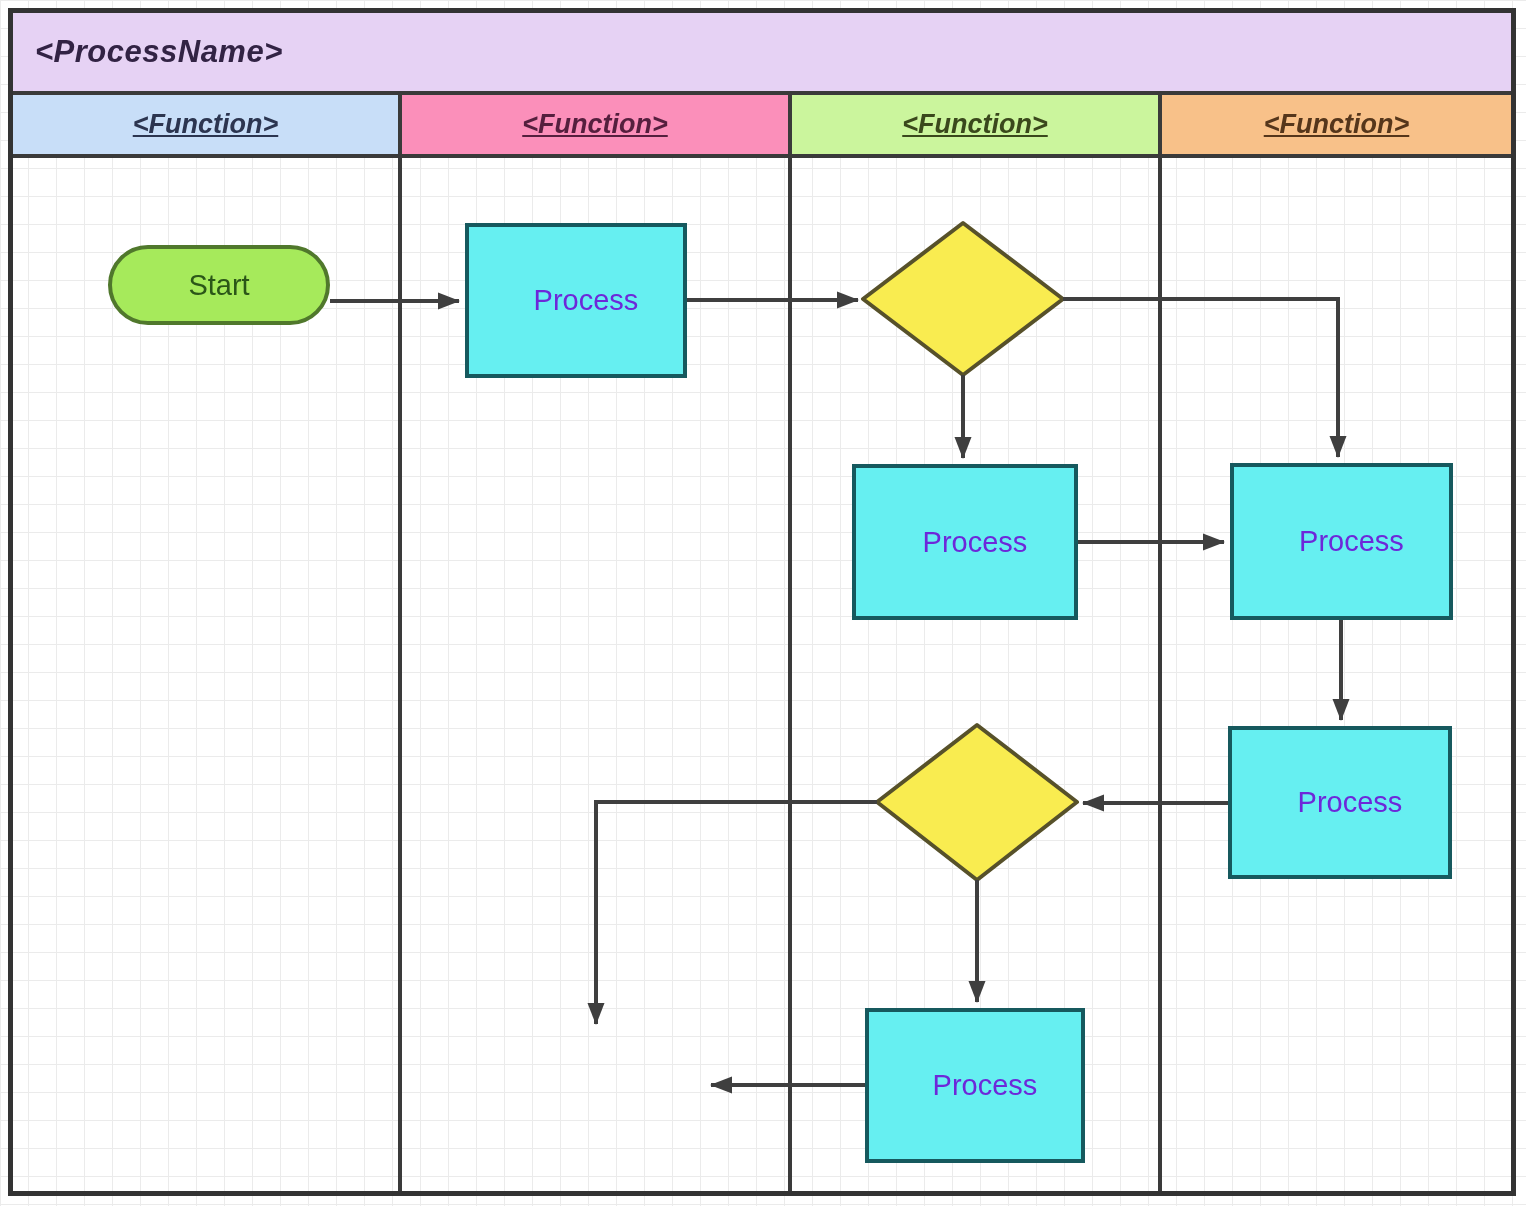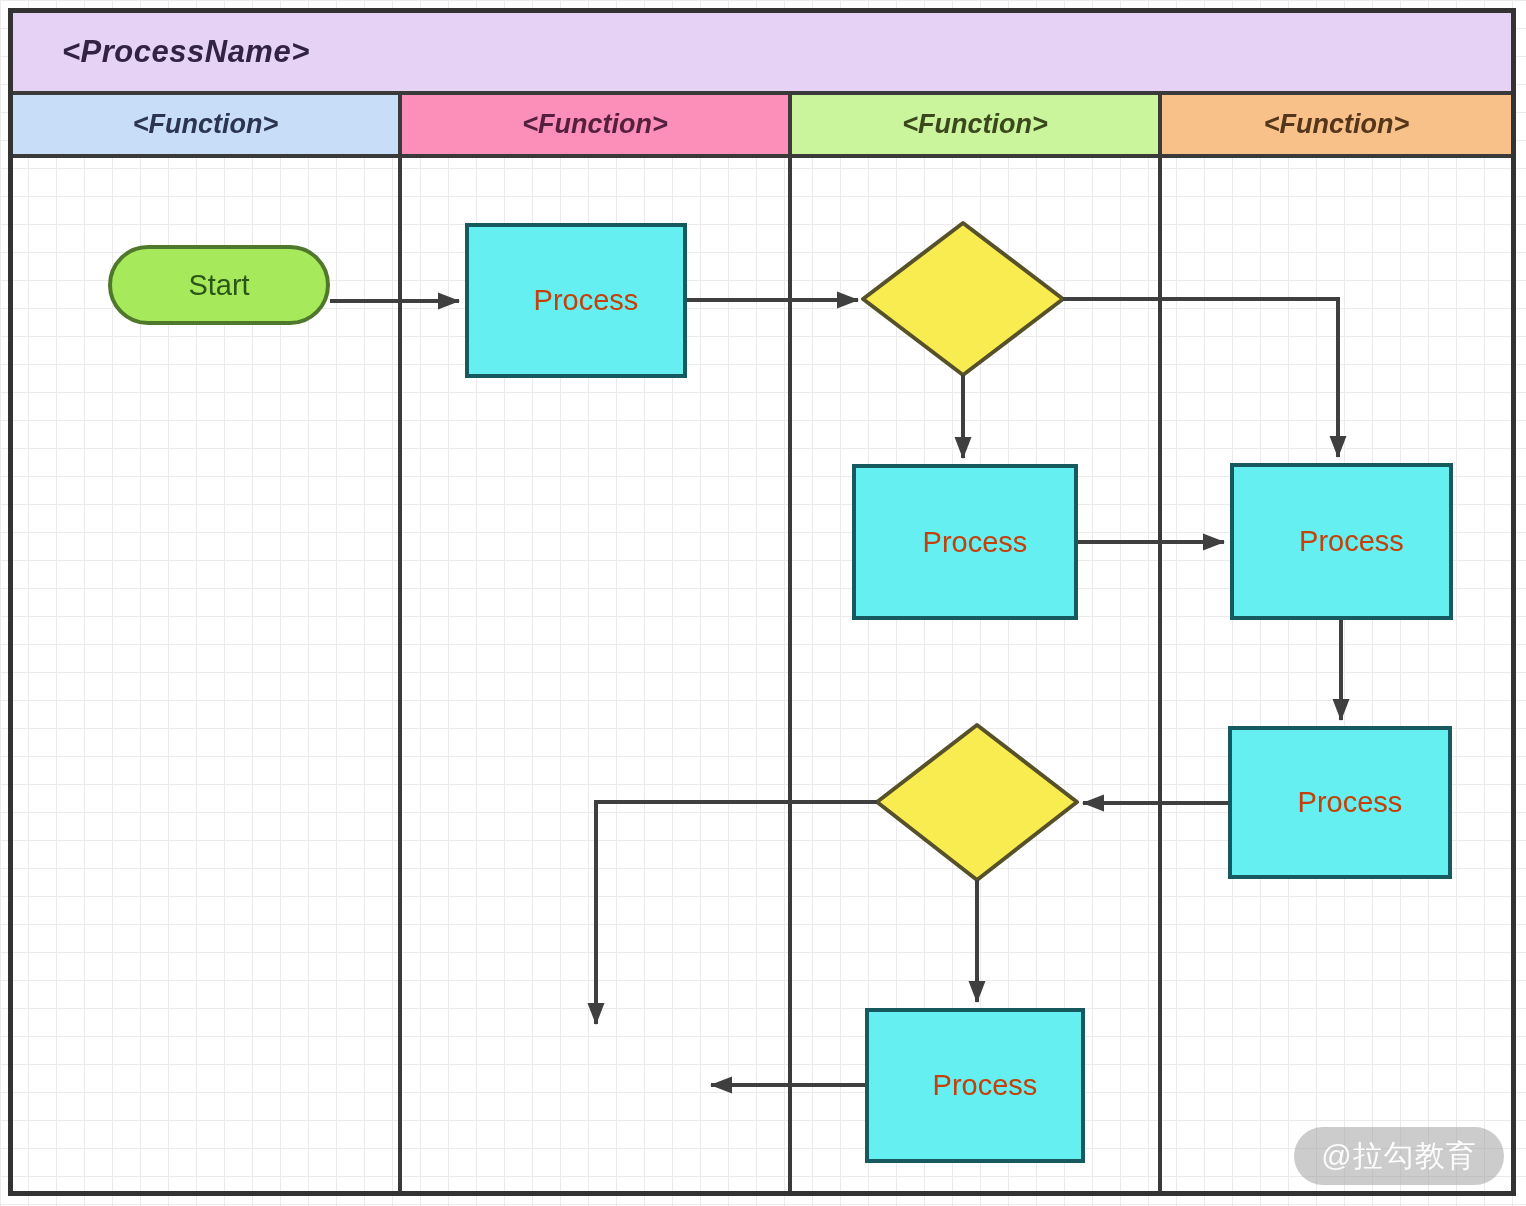--- a/index.html
+++ b/index.html
@@ -22,30 +22,29 @@
   .title-row{
     height:82px;flex:0 0 82px;
     background:#e6d2f4;
     border-bottom:4px solid #3a3a3a;
     display:flex;align-items:center;
     padding-left:22px;box-sizing:border-box;
   }
   .title-row span{
     font-size:31px;font-weight:bold;font-style:italic;color:#322344;
     letter-spacing:.5px;
-    margin-left:27px;
   }
   .lane-header-row{
     height:63px;flex:0 0 63px;
     display:flex;border-bottom:4px solid #3a3a3a;box-sizing:border-box;
   }
   .lane-header{
     display:flex;align-items:center;justify-content:center;
     box-sizing:border-box;
-    font-size:27px;font-weight:bold;font-style:italic;
+    font-size:27px;font-weight:bold;font-style:italic;text-decoration:underline;
   }
   .lane-header.l1{width:389px;background:#c8def8;border-right:4px solid #3a3a3a;color:#2c3550;}
   .lane-header.l2{width:390px;background:#fb8fba;border-right:4px solid #3a3a3a;color:#551f3e;}
   .lane-header.l3{width:370px;background:#cbf59d;border-right:4px solid #3a3a3a;color:#3a481c;}
   .lane-header.l4{width:349px;background:#f8c189;color:#55361b;flex:1;}
   .lane-body{flex:1;position:relative;}
   .lane-sep{position:absolute;top:0;bottom:0;width:4px;background:#3a3a3a;}
   .sep1{left:385px;}
   .sep2{left:775px;}
   .sep3{left:1145px;}
@@ -53,21 +52,21 @@
   .node{
     position:absolute;box-sizing:border-box;
     display:flex;align-items:center;justify-content:center;
     font-size:29px;z-index:3;
   }
   .terminator{
     background:#a6ea5b;border:4px solid #50782c;border-radius:58px;color:#2b5618;
   }
   .terminator.end{background:#47dc54;border-color:#1e7a30;color:#125a23;}
   .process{
-    background:#66eff1;border:4px solid #16595e;color:#c2410c;padding-left:20px;
+    background:#66eff1;border:4px solid #16595e;color:#6d28d9;padding-left:20px;
   }
   .connector-layer{
     position:absolute;left:0;top:0;width:1526px;height:1206px;
     z-index:2;pointer-events:none;
   }
   .watermark{
     position:absolute;left:1294px;top:1127px;width:210px;height:58px;
     background:rgba(148,148,148,.48);border-radius:29px;
     display:flex;align-items:center;justify-content:center;
     z-index:5;
@@ -140,17 +139,14 @@
 
   <div class="node process" style="left:1228px;top:726px;width:224px;height:153px;">
     <span>Process</span>
   </div>
 
   <div class="node process" style="left:865px;top:1008px;width:220px;height:155px;">
     <span>Process</span>
   </div>
 
 
-  <div class="watermark">
-    <span>@拉勾教育</span>
-  </div>
 
 </div>
 
 </body></html>

